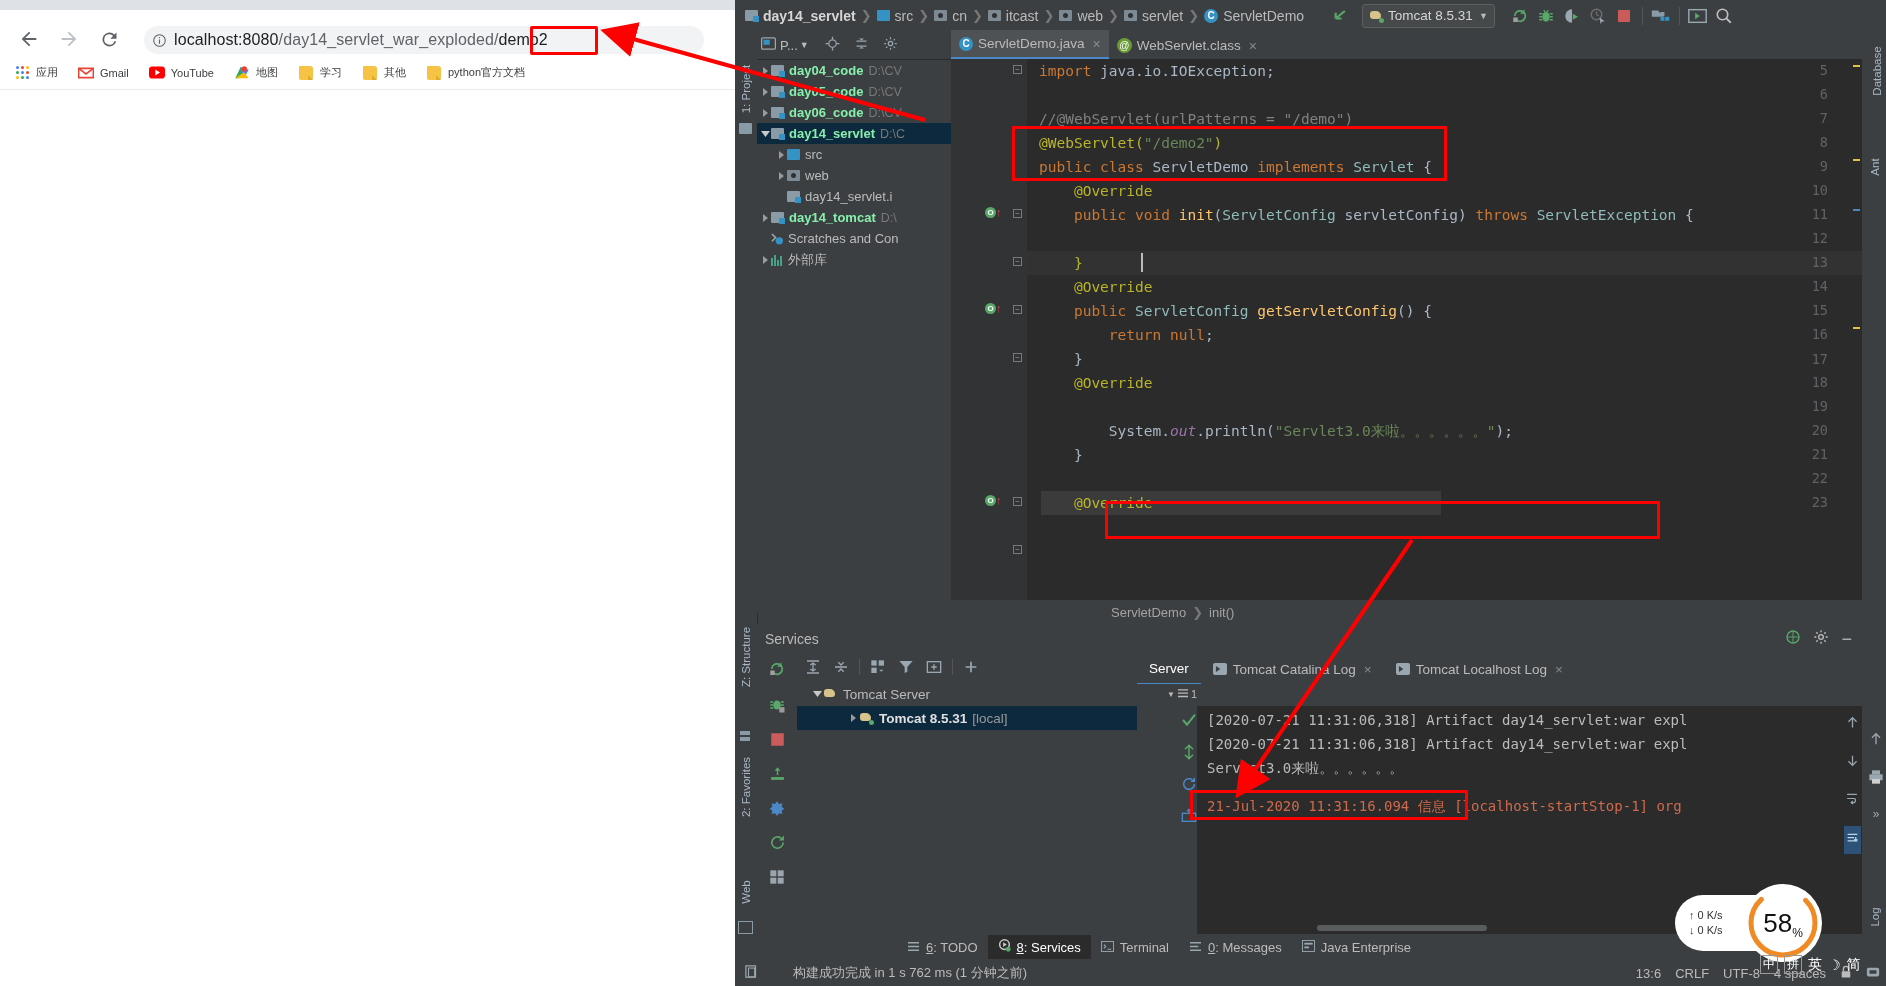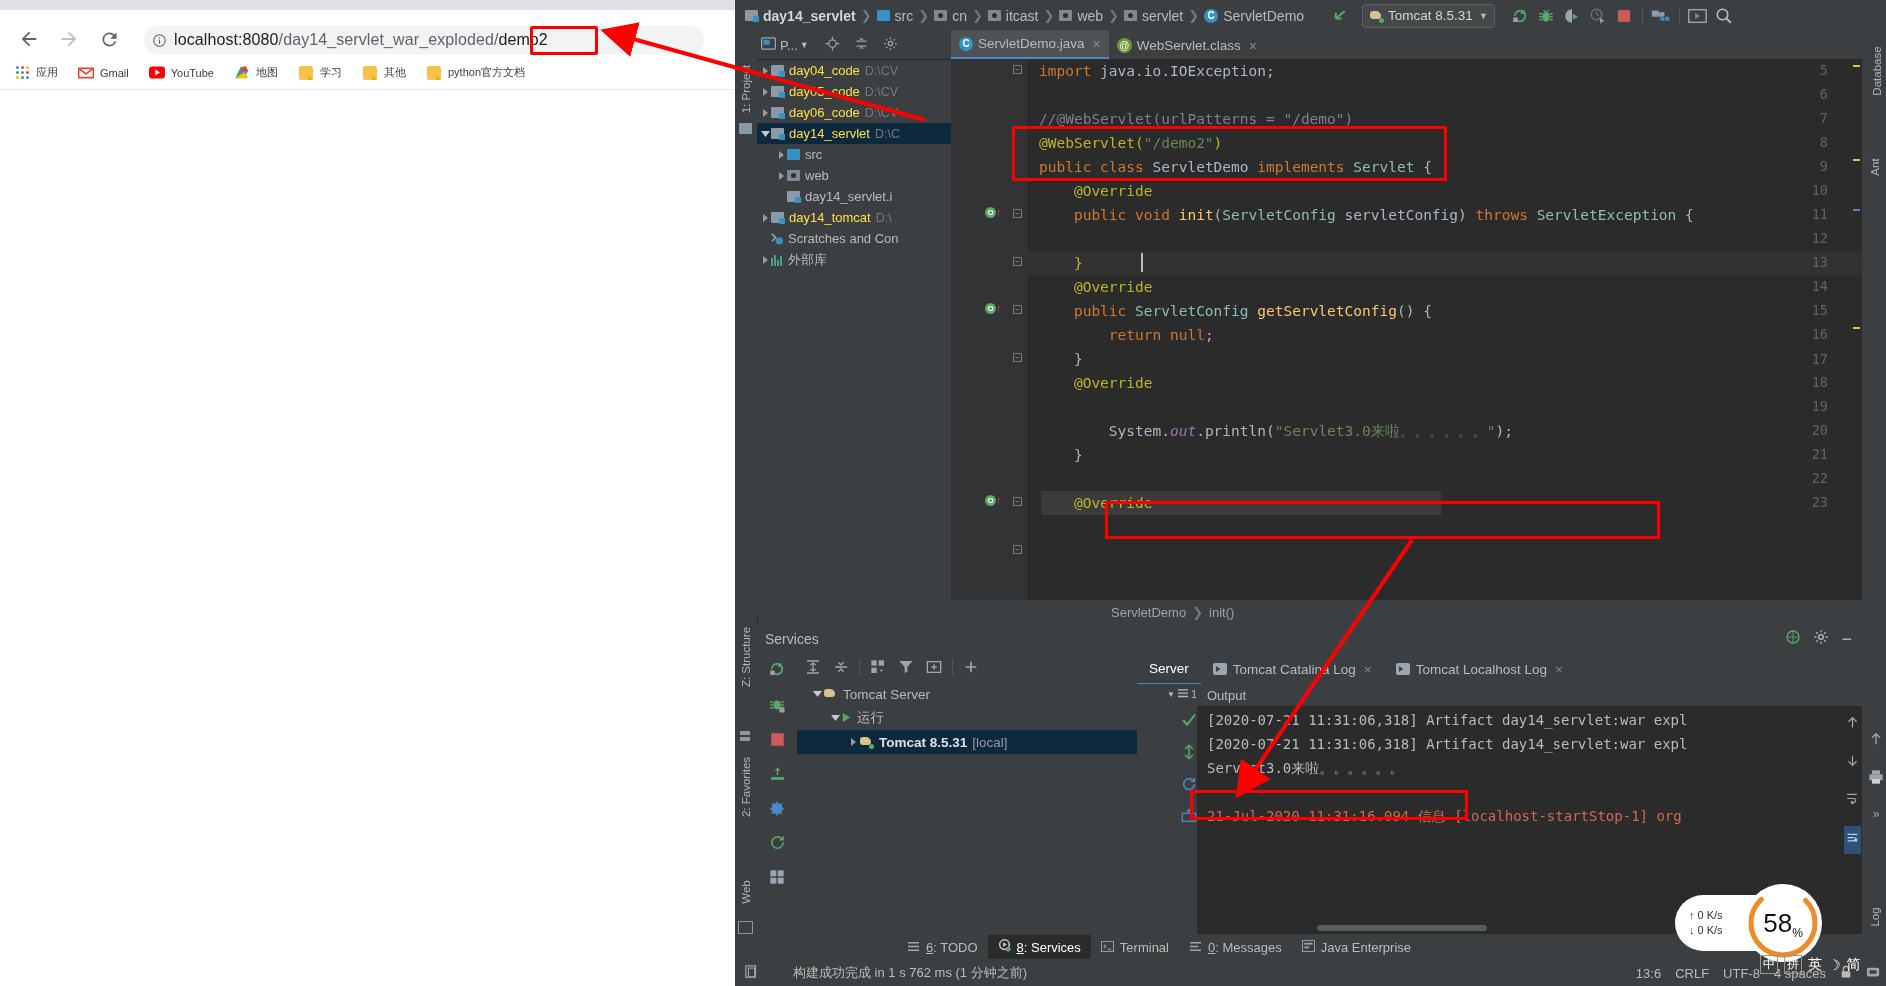--- a/index.html
+++ b/index.html
@@ -64,21 +64,21 @@
 
   
   #proj-panel{position:absolute;left:22px;top:31px;width:194px;height:582px;background:#3c3f41;}
   #proj-head{height:28px;display:flex;align-items:center;padding:0 4px;border-bottom:1px solid #2b2b2b;}
   #proj-title{color:#bbbbbb;font-size:13px;margin-left:4px;}
   #proj-tree{position:absolute;left:0;top:29px;width:194px;height:553px;background:#3c3f41;overflow:hidden;font-size:13px;}
   .trow{height:21px;display:flex;align-items:center;white-space:nowrap;color:#bbbbbb;cursor:pointer;padding-left:2px;}
   .trow.sel{background:#0d293e;}
   .tw{width:12px;flex:none;display:flex;align-items:center;justify-content:center;}
   .tw svg{display:block;}
-  .tlabel{font-weight:normal;color:#fde047;}
+  .tlabel{font-weight:bold;color:#86efac;}
   .tlabel.plain{font-weight:normal;color:#bbbbbb;}
   .tpath{color:#787878;font-weight:normal;margin-left:5px;font-size:12.5px;}
   .lib-ico{width:13px;height:12px;display:flex;align-items:flex-end;gap:1px;margin-right:4px;flex:none;}
   .lib-ico i{display:block;width:2px;background:#49a18a;}
   .scr-ico{width:13px;height:12px;position:relative;margin-right:4px;flex:none;}
 
   
   #editor{position:absolute;left:216px;top:31px;width:911px;height:582px;background:#2b2b2b;}
   #tabs{height:28px;background:#3c3f41;display:flex;align-items:flex-end;}
   .etab{height:27px;display:flex;align-items:center;padding:0 8px;color:#bbbbbb;font-size:13.5px;cursor:pointer;white-space:nowrap;}
@@ -751,31 +751,20 @@
           <span class="tw">
               <svg width="9" height="8" viewBox="0 0 9 8">
                 <path d="M0 1h9l-4.5 6z" fill="#c9c9c9"></path>
               </svg>
             </span>
           <span class="tcat-ico" style="margin-right:5px">
               <span class="body"></span>
             </span>
           <span>Tomcat Server</span>
         </div>
-        <div class="srow" style="padding-left:32px">
-          <span class="tw">
-              <svg width="9" height="8" viewBox="0 0 9 8">
-                <path d="M0 1h9l-4.5 6z" fill="#c9c9c9"></path>
-              </svg>
-            </span>
-          <span style="margin-right:5px"><svg width="11" height="11" viewBox="0 0 12 12">
-                <path d="M2 1l8 5-8 5z" fill="#59a869"></path>
-              </svg></span>
-          <span>运行</span>
-        </div>
         <div class="srow sel" style="padding-left:50px;width:290px">
           <span class="tw">
               <svg width="8" height="8" viewBox="0 0 8 8">
                 <path d="M2 0l5 4-5 4z" fill="#9a9a9a"></path>
               </svg>
             </span>
           <span class="tcat-ico" style="margin-right:5px">
               <span class="body"></span>
               <span class="dot"></span>
             </span>
@@ -827,27 +816,26 @@
         <span><svg width="16" height="16" viewBox="0 0 24 24">
               <path d="M20 12a8 8 0 1 1-3-6.2" stroke="#4a88c7" stroke-width="2.3" fill="none"></path>
               <path d="M21 2v7h-7z" fill="#4a88c7"></path>
             </svg></span>
         <span><svg width="16" height="16" viewBox="0 0 24 24">
               <rect x="2" y="8" width="20" height="12" fill="none" stroke="#4a88c7" stroke-width="2"></rect>
               <path d="M12 2v6M9 5l3-3 3 3" stroke="#4a88c7" stroke-width="2" fill="none"></path>
             </svg></span>
       </div>
 
-      <div id="out-label">Output</div>
 
       <div id="console">
         <div class="cline" style="top:2px">[2020-07-21 11:31:06,318] Artifact day14_servlet:war expl</div>
         <div class="cline" style="top:26px">[2020-07-21 11:31:06,318] Artifact day14_servlet:war expl</div>
         <div class="cline" style="top:50px">Servlet3.0来啦。。。。。。</div>
-        <div class="cline err" style="top:98px">21-Jul-2020 11:31:16.094 信息 [localhost-startStop-1] org</div>
+        <div class="cline err" style="top:88px">21-Jul-2020 11:31:16.094 信息 [localhost-startStop-1] org</div>
 
         <div id="console-scroll">
           <span><svg width="13" height="13" viewBox="0 0 16 16">
                 <path d="M8 2v12M3 7l5-5 5 5" stroke="#9aa7b0" stroke-width="1.6" fill="none"></path>
               </svg></span>
           <span><svg width="13" height="13" viewBox="0 0 16 16">
                 <path d="M8 2v12M3 9l5 5 5-5" stroke="#9aa7b0" stroke-width="1.6" fill="none"></path>
               </svg></span>
           <span><svg width="14" height="13" viewBox="0 0 16 16">
                 <path d="M2 3h12M2 8h9a3 3 0 0 1 0 5H7M9 11l-2 2 2 2" stroke="#9aa7b0" stroke-width="1.5" fill="none"></path>

